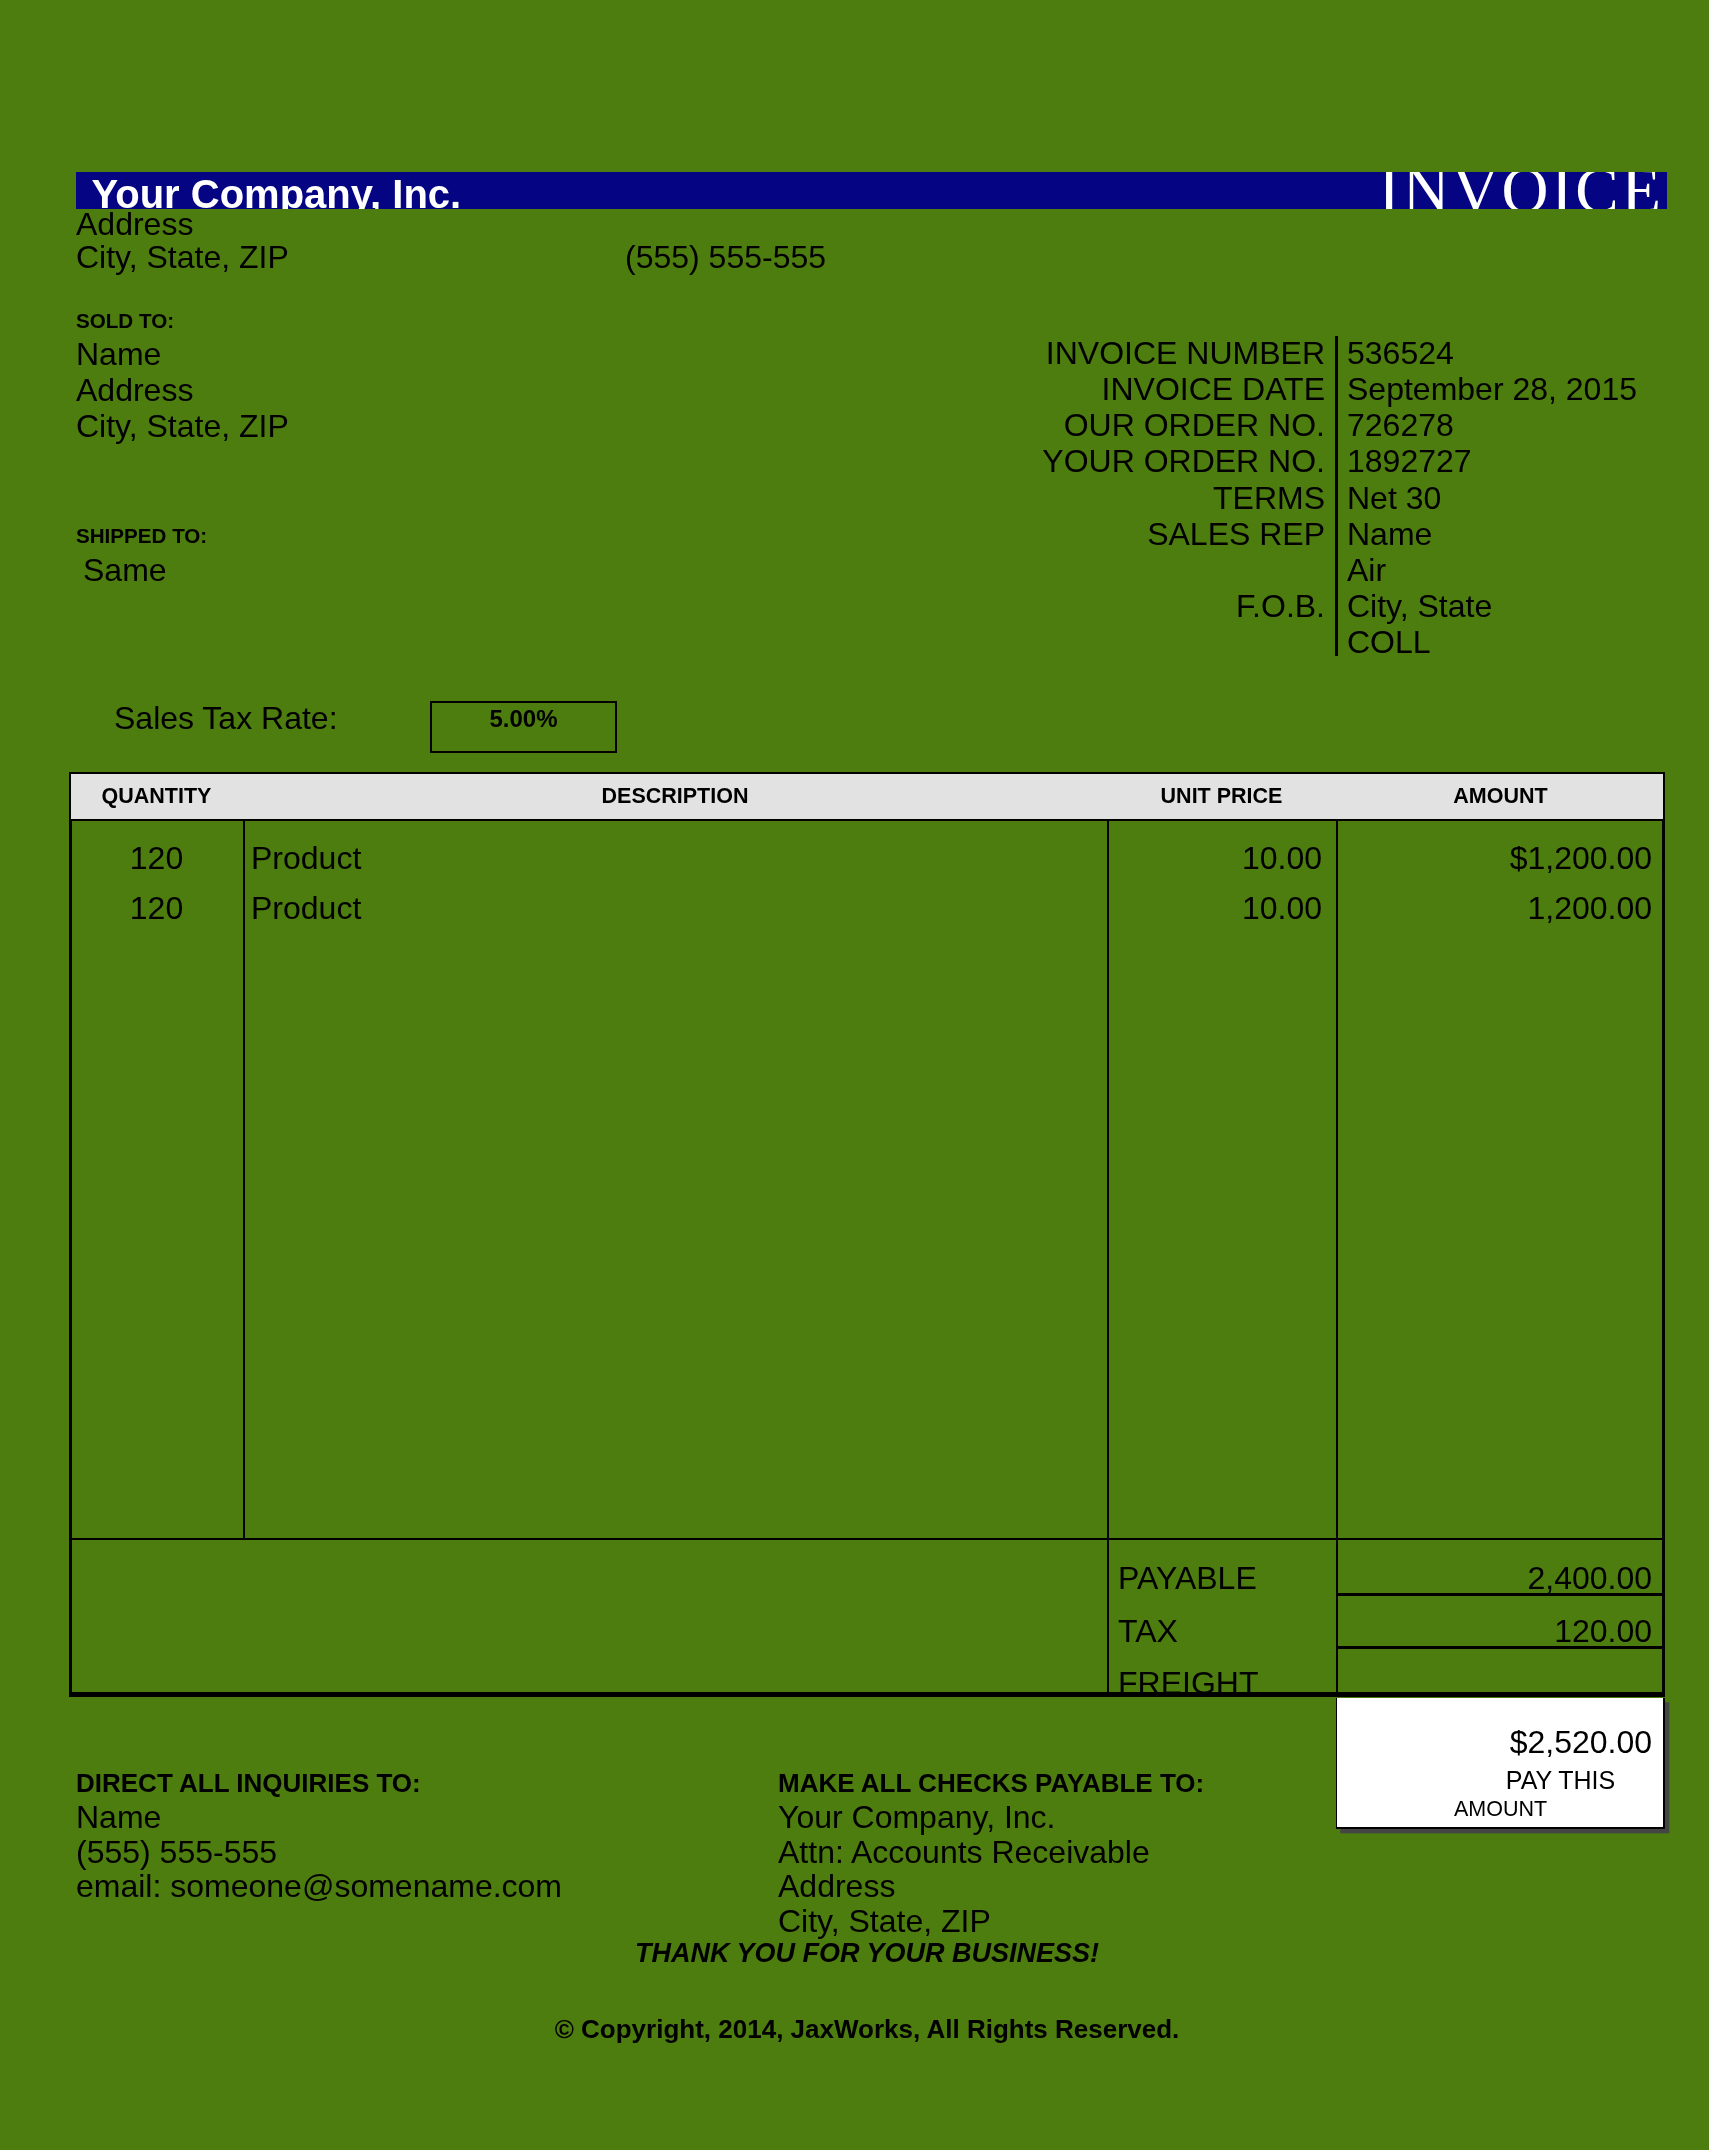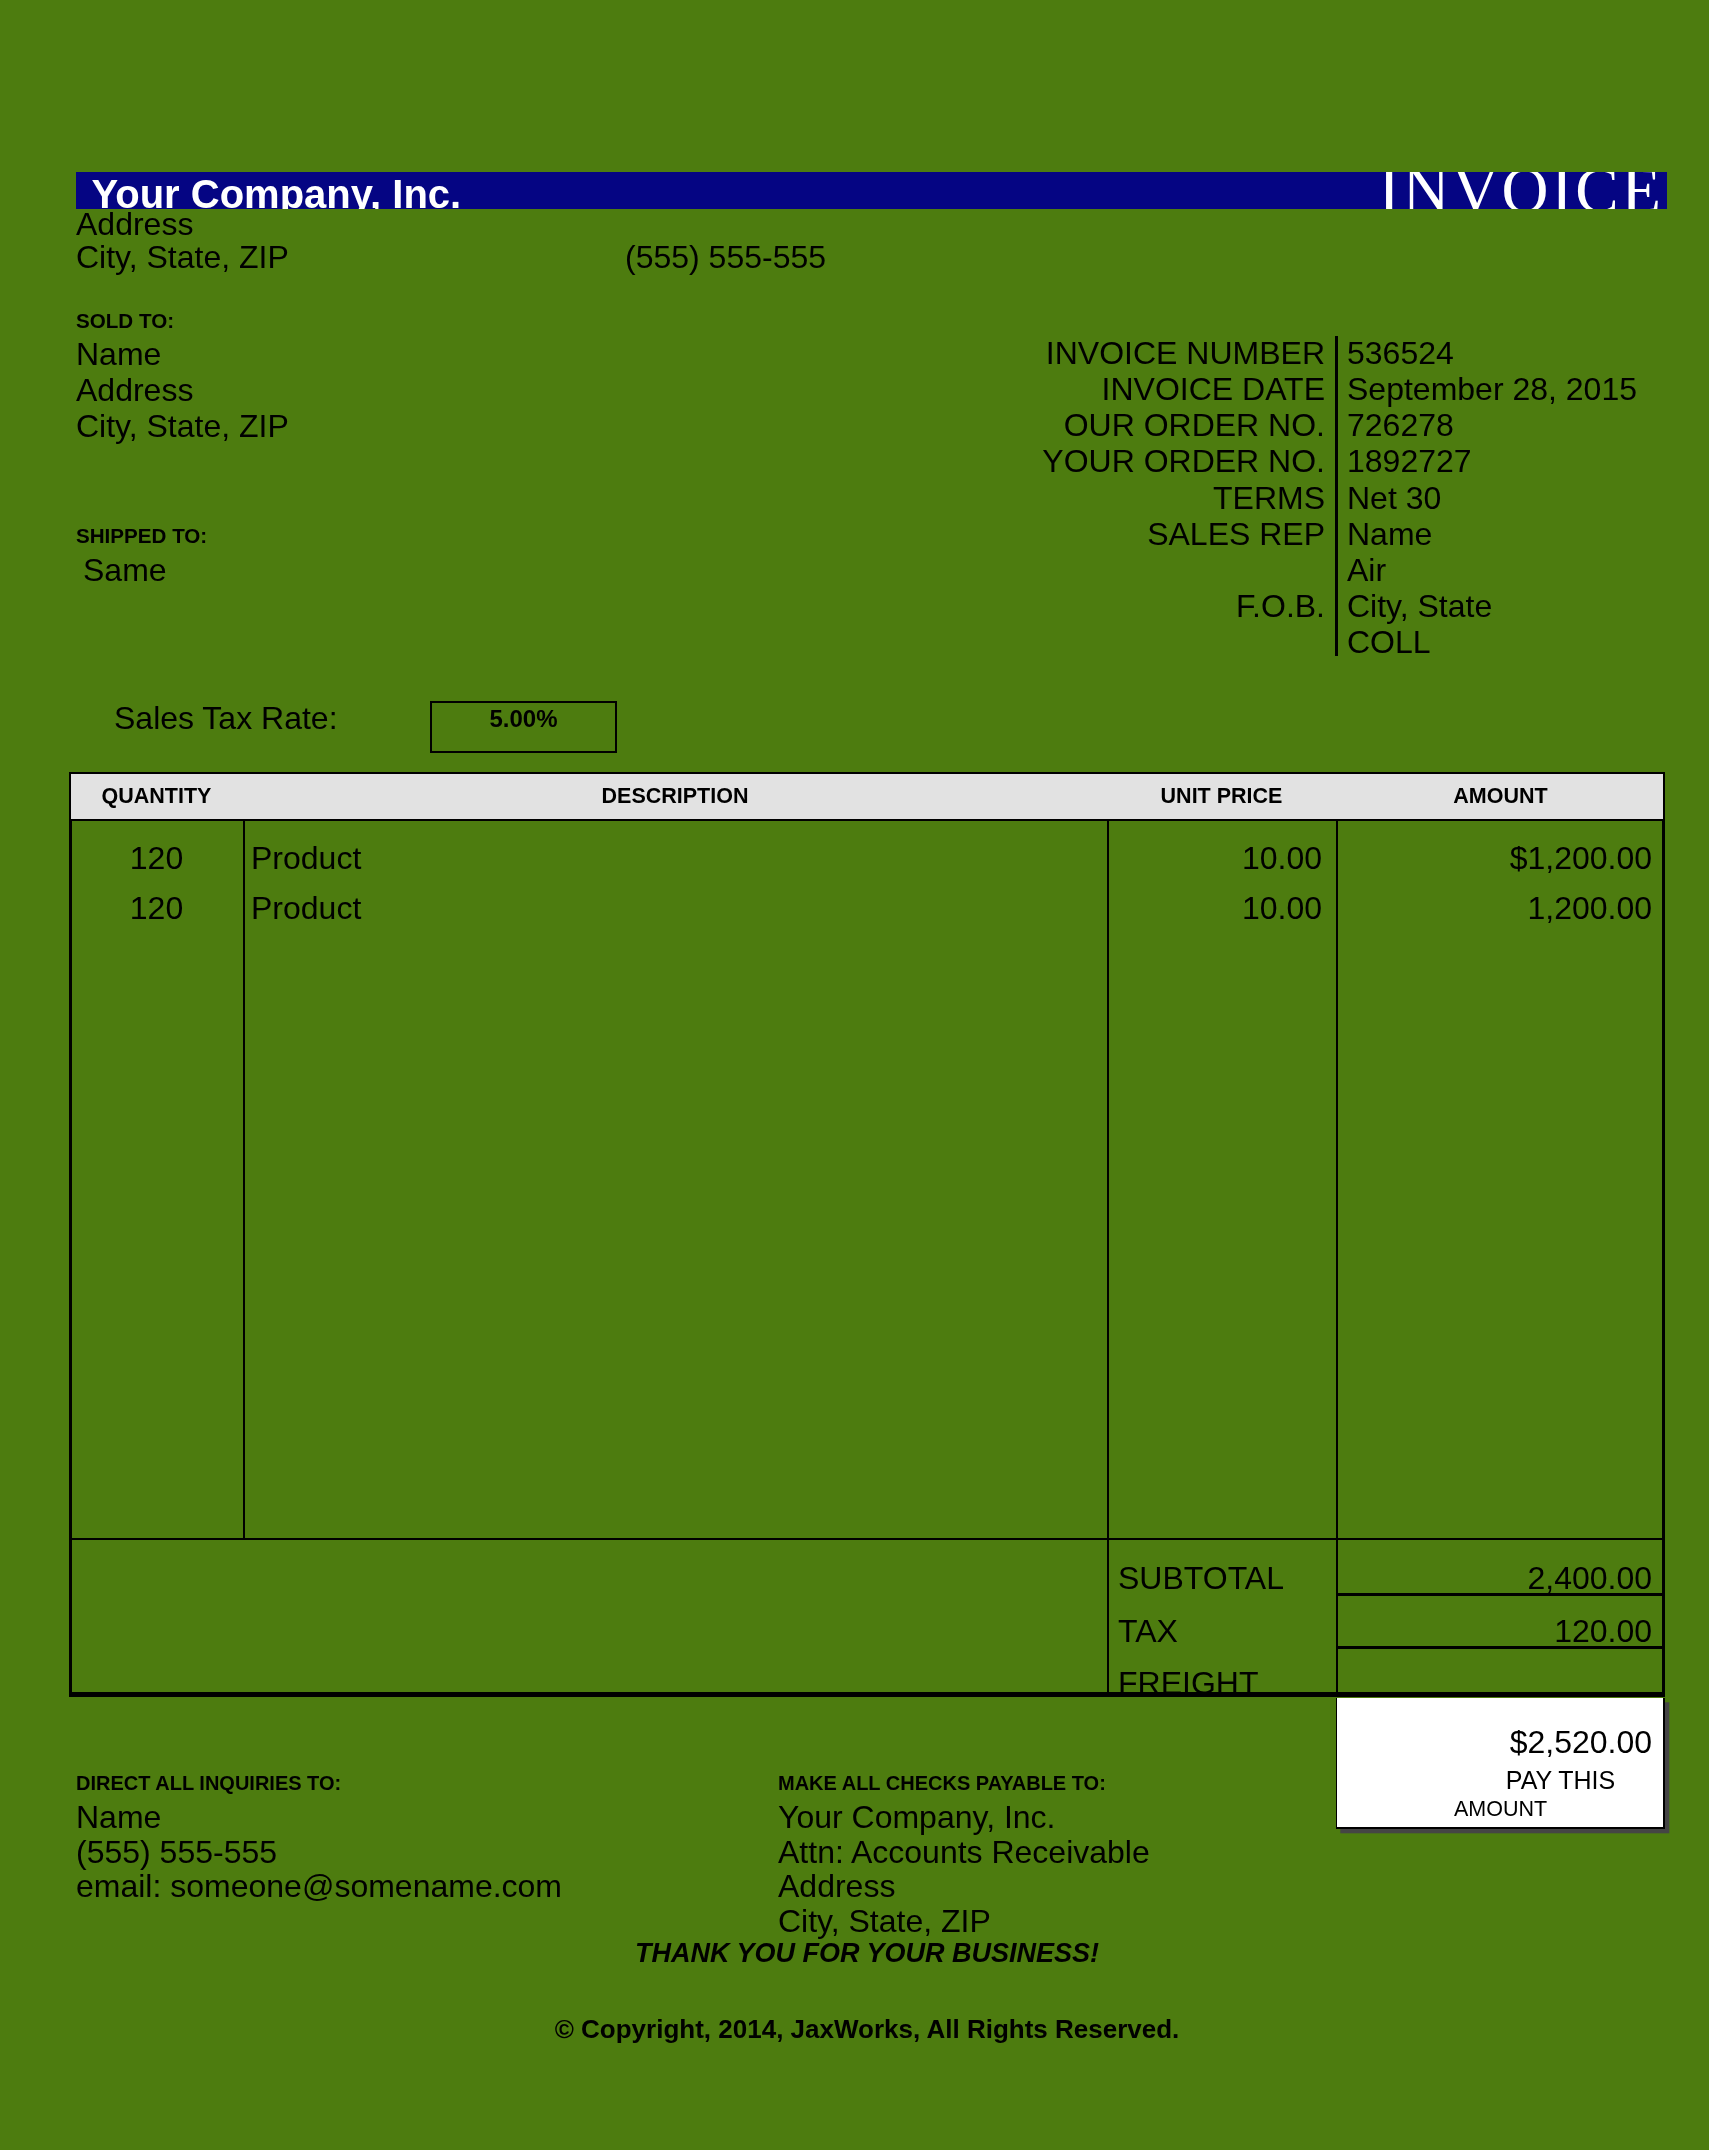--- a/index.html
+++ b/index.html
@@ -8,21 +8,21 @@
     width:1710px;
     height:2151px;
     background:#4d7c0f;
     font-family:"Liberation Sans", sans-serif;
     color:#000000;
     overflow:hidden;
   }
   .abs{position:absolute;}
   .t28{font-size:32px;line-height:29px;white-space:nowrap;}
   .t24b{font-size:20.6px;font-weight:bold;line-height:26px;white-space:nowrap;}
-  .t28b{font-size:20px;font-weight:bold;line-height:29px;white-space:nowrap;}
+  .t28b{font-size:26px;font-weight:bold;line-height:29px;white-space:nowrap;}
   .right{text-align:right;}
   .center{text-align:center;}
   .hline,.vline{background:#000000;}
   
   .header-bar{
     left:76px;top:172px;width:1591px;height:37px;
     background:#050583;overflow:hidden;
   }
   .company-name{
     position:absolute;left:15.5px;top:0.9px;
@@ -133,21 +133,21 @@
   <div class="abs t28 center" style="left:69px;top:844px;width:175px;">120</div>
   <div class="abs t28" style="left:251px;top:844px;">Product</div>
   <div class="abs t28 right" style="left:1107px;top:844px;width:215px;">10.00</div>
   <div class="abs t28 right" style="left:1336px;top:844px;width:316px;">$1,200.00</div>
 
   <div class="abs t28 center" style="left:69px;top:894px;width:175px;">120</div>
   <div class="abs t28" style="left:251px;top:894px;">Product</div>
   <div class="abs t28 right" style="left:1107px;top:894px;width:215px;">10.00</div>
   <div class="abs t28 right" style="left:1336px;top:894px;width:316px;">1,200.00</div>
 
-  <div class="abs t28" style="left:1118px;top:1564px;">SUBTOTAL</div>
+  <div class="abs t28" style="left:1118px;top:1564px;">PAYABLE</div>
   <div class="abs t28 right" style="left:1336px;top:1564px;width:316px;">2,400.00</div>
   <div class="abs t28" style="left:1118px;top:1617px;">TAX</div>
   <div class="abs t28 right" style="left:1336px;top:1617px;width:316px;">120.00</div>
   <div class="abs t28" style="left:1118px;top:1669px;">FREIGHT</div>
   <div class="abs t28 right" style="left:1336px;top:1669px;width:316px;"></div>
 
   <div class="abs pay-box"></div>
   <div class="abs t28 right" style="left:1336px;top:1728px;width:316px;">$2,520.00</div>
   <div class="abs center" style="left:1396px;top:1767px;width:329px;font-size:25px;line-height:26px;">PAY THIS</div>
   <div class="abs center" style="left:1336px;top:1796px;width:329px;font-size:21.5px;line-height:26px;">AMOUNT</div>

